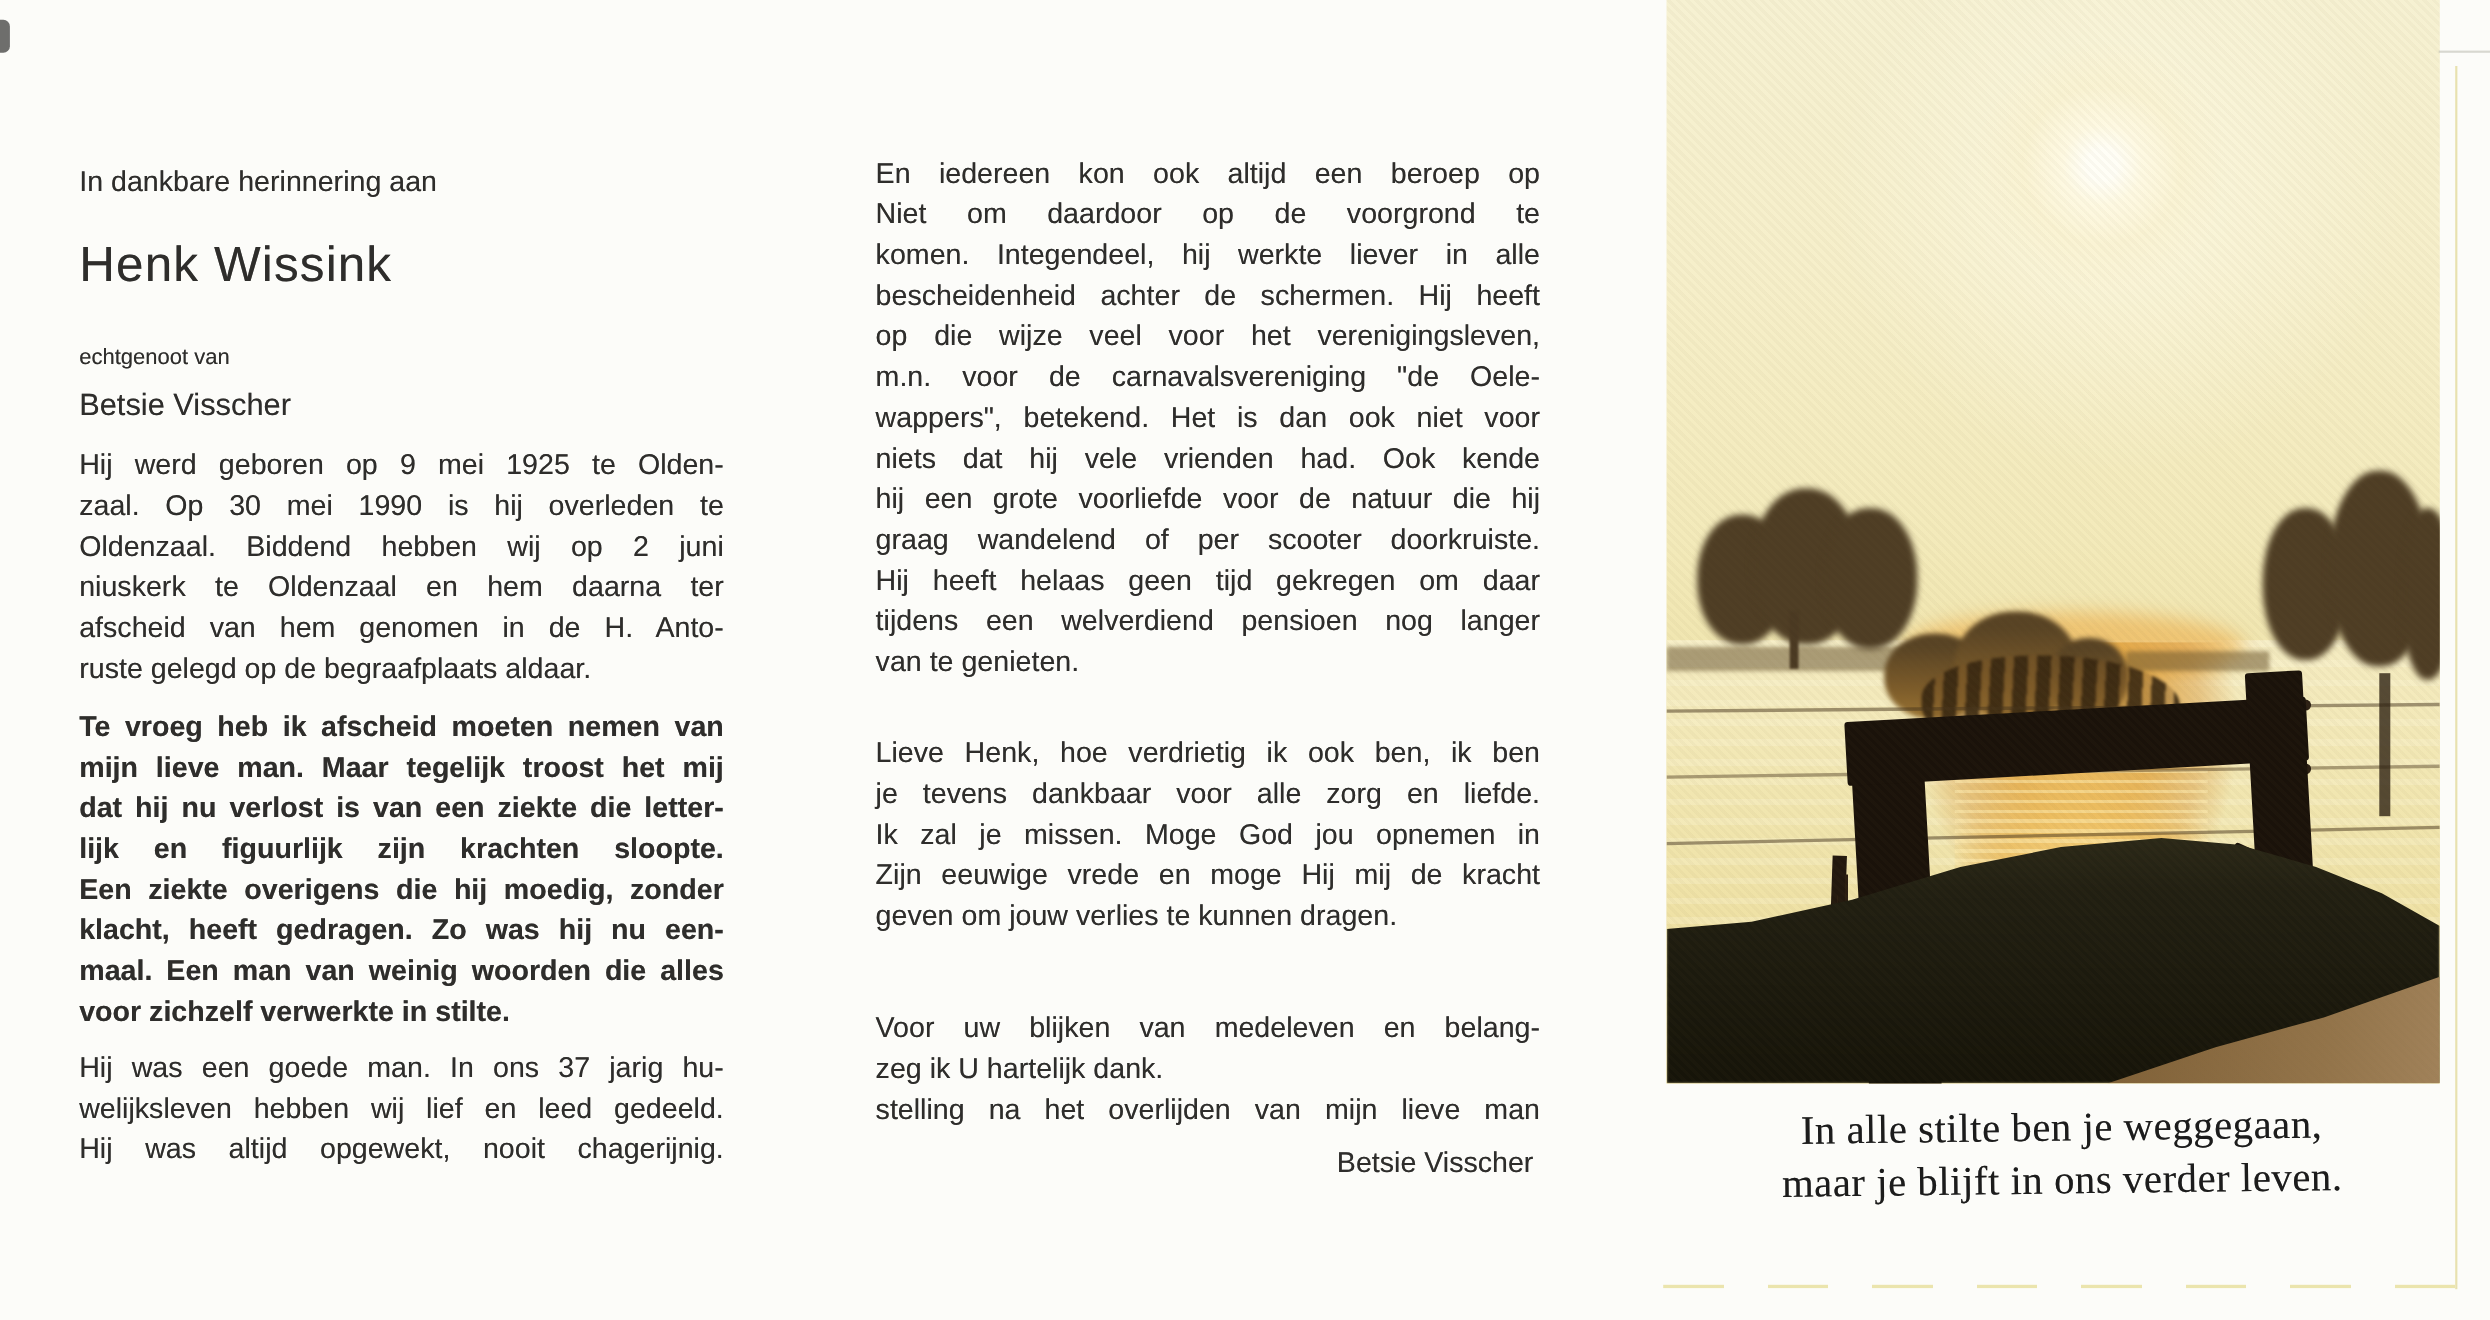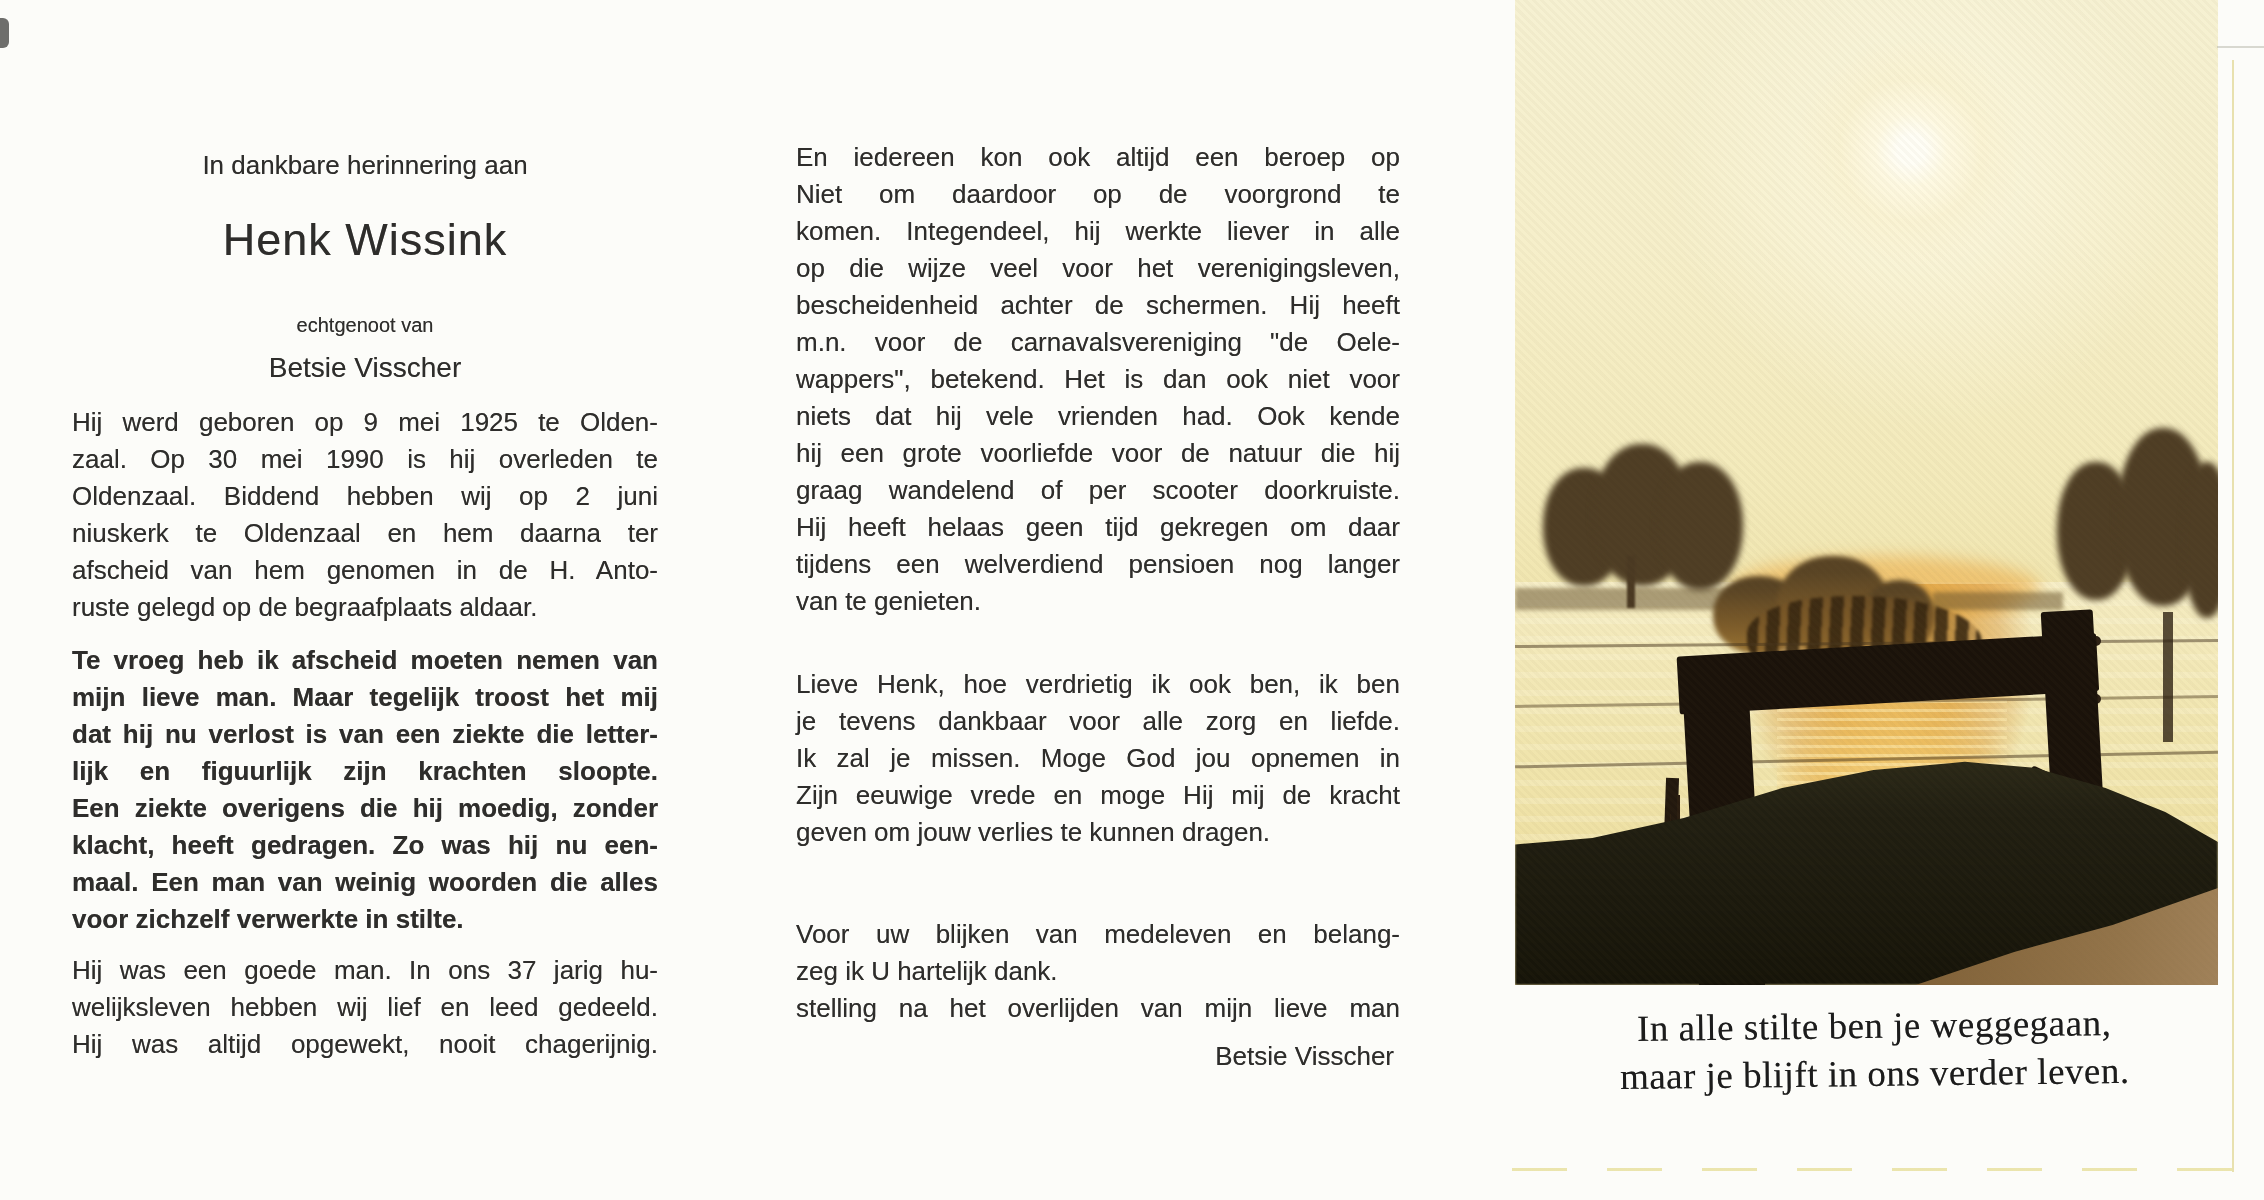--- a/index.html
+++ b/index.html
@@ -7,21 +7,21 @@
     width:2264px;height:1200px;position:relative;overflow:hidden;
     background:#fcfcf9;
     font-family:"Liberation Sans", sans-serif;
   }
   
   .scan{color:#2e2d2b;text-shadow:0 0 .6px rgba(40,40,40,.55);}
   .abs{position:absolute;}
   .col1{left:72px;width:586px;}
   .col2{left:796px;width:604px;}
   .body-text{font-size:26px;line-height:37px;}
-  .center{text-align:center;}
+  .center{}
   .jline{text-align:justify;text-align-last:justify;}
   .jline.last{text-align-last:left;}
   .hdr-intro{top:150px;font-size:26px;}
   .hdr-name{top:214px;font-size:45px;letter-spacing:1px;}
   .hdr-relation{top:314px;font-size:20px;}
   .hdr-spouse{top:352px;font-size:28px;}
   .sig{top:1038px;text-align:right;padding-right:6px;box-sizing:border-box;}
   
   #c1p1{top:404px;} #c1p2{top:642px;font-weight:bold;} #c1p3{top:952px;}
   #c2p1{top:139px;} #c2p2{top:666px;} #c2p3{top:916px;}
@@ -132,22 +132,22 @@
 <div id="c1p3" class="abs col1 scan body-text">
     <div class="jline">Hij was een goede man. In ons 37 jarig hu-</div>
     <div class="jline">welijksleven hebben wij lief en leed gedeeld.</div>
     <div class="jline">Hij was altijd opgewekt, nooit chagerijnig.</div>
   </div>
 
 <div id="c2p1" class="abs col2 scan body-text">
     <div class="jline">En iedereen kon ook altijd een beroep op</div>
     <div class="jline">Niet om daardoor op de voorgrond te</div>
     <div class="jline">komen. Integendeel, hij werkte liever in alle</div>
+    <div class="jline">bescheidenheid achter de schermen. Hij heeft</div>
     <div class="jline">op die wijze veel voor het verenigingsleven,</div>
-    <div class="jline">bescheidenheid achter de schermen. Hij heeft</div>
     <div class="jline">m.n. voor de carnavalsvereniging "de Oele-</div>
     <div class="jline">wappers", betekend. Het is dan ook niet voor</div>
     <div class="jline">niets dat hij vele vrienden had. Ook kende</div>
     <div class="jline">hij een grote voorliefde voor de natuur die hij</div>
     <div class="jline">graag wandelend of per scooter doorkruiste.</div>
     <div class="jline">Hij heeft helaas geen tijd gekregen om daar</div>
     <div class="jline">tijdens een welverdiend pensioen nog langer</div>
     <div class="jline last">van te genieten.</div>
   </div>
 <div id="c2p2" class="abs col2 scan body-text">

